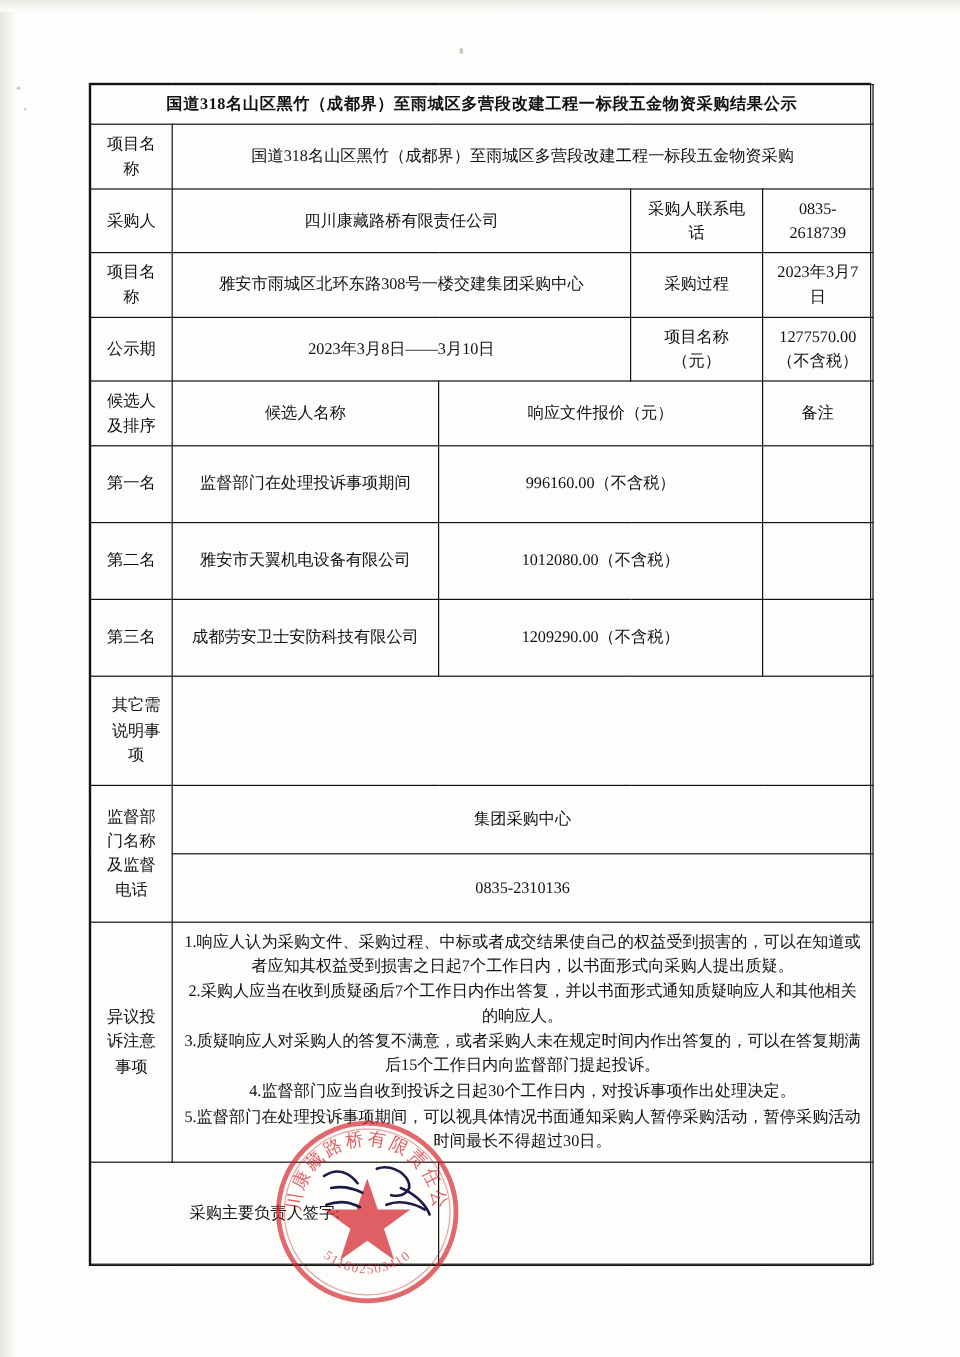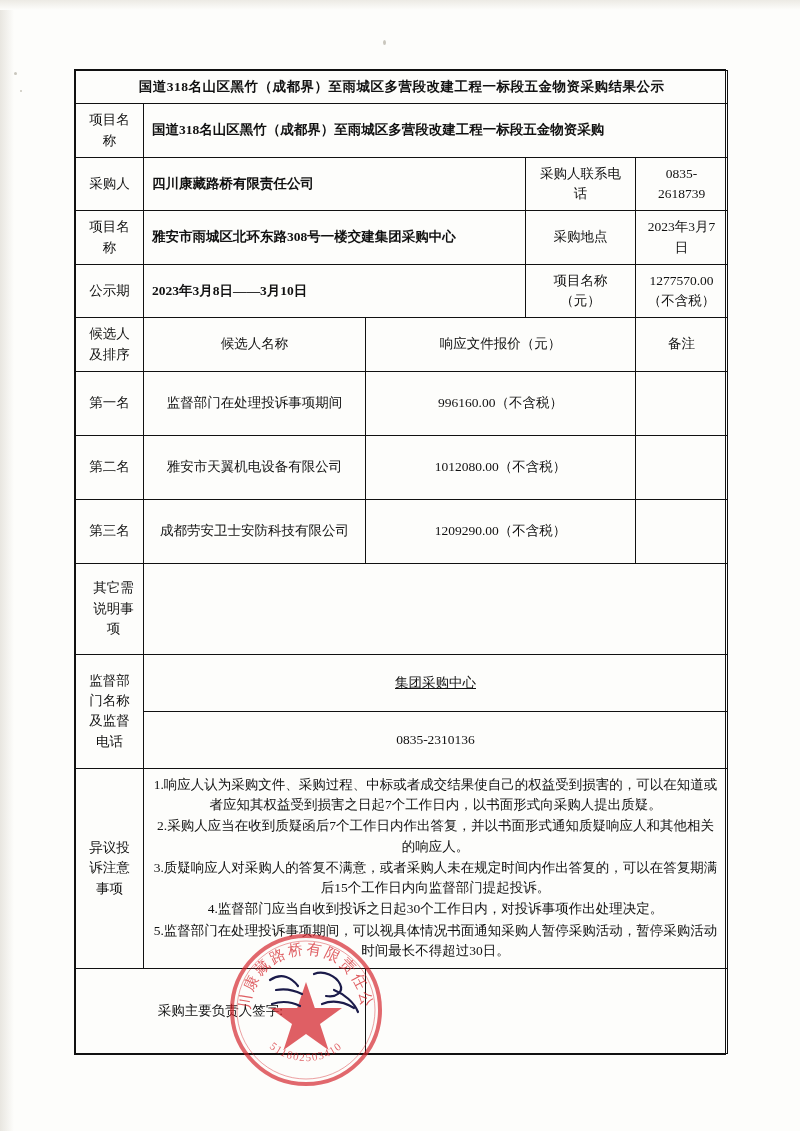--- a/index.html
+++ b/index.html
@@ -65,21 +65,21 @@
     font-weight: bold;
     line-height: 1.5;
     padding: 22px 40px 20px 40px;
     letter-spacing: 0.5px;
   }
   .lbl {
     text-align: center;
     width: 68px;
   }
   .center { text-align: center; }
-  .left { text-align: left; font-weight: bold; }
+  .left { text-align: center; }
   .tall { height: 64px; }
   .notice-label {
     text-align: center;
     vertical-align: middle;
     font-size: 13.5px;
     line-height: 1.6;
   }
   .notice-body {
     text-align: center;
     font-size: 13.5px;
@@ -149,21 +149,21 @@
       <tr>
         <td class="lbl">采购人</td>
         <td colspan="2" class="left">四川康藏路桥有限责任公司</td>
         <td class="center">采购人联系电话</td>
         <td class="center">0835-2618739</td>
       </tr>
 
       <tr>
         <td class="lbl">项目名称</td>
         <td colspan="2" class="left">雅安市雨城区北环东路308号一楼交建集团采购中心</td>
-        <td class="center">采购地点</td>
+        <td class="center">采购过程</td>
         <td class="center">2023年3月7日</td>
       </tr>
 
       <tr>
         <td class="lbl">公示期</td>
         <td colspan="2" class="left">2023年3月8日——3月10日</td>
         <td class="center">项目名称（元）</td>
         <td class="center">1277570.00（不含税）</td>
       </tr>
 
@@ -193,21 +193,21 @@
         <td class="center"></td>
       </tr>
 
       <tr>
         <td class="lbl" style="height:78px;padding-left:16px;">其它需说明事项</td>
         <td colspan="4" class="left"></td>
       </tr>
 
       <tr>
         <td class="lbl" rowspan="2" style="height:88px;">监督部门名称及监督电话</td>
-        <td colspan="4" class="center" style="height:44px;text-decoration:underline;">集团采购中心</td>
+        <td colspan="4" class="center" style="height:44px;">集团采购中心</td>
       </tr>
       <tr>
         <td colspan="4" class="center" style="height:44px;text-align:center;">0835-2310136</td>
       </tr>
 
       <tr>
         <td class="notice-label">异议投诉注意事项</td>
         <td colspan="4" class="notice-body">
           <p>1.响应人认为采购文件、采购过程、中标或者成交结果使自己的权益受到损害的，可以在知道或者应知其权益受到损害之日起7个工作日内，以书面形式向采购人提出质疑。</p>
           <p>2.采购人应当在收到质疑函后7个工作日内作出答复，并以书面形式通知质疑响应人和其他相关的响应人。</p>

